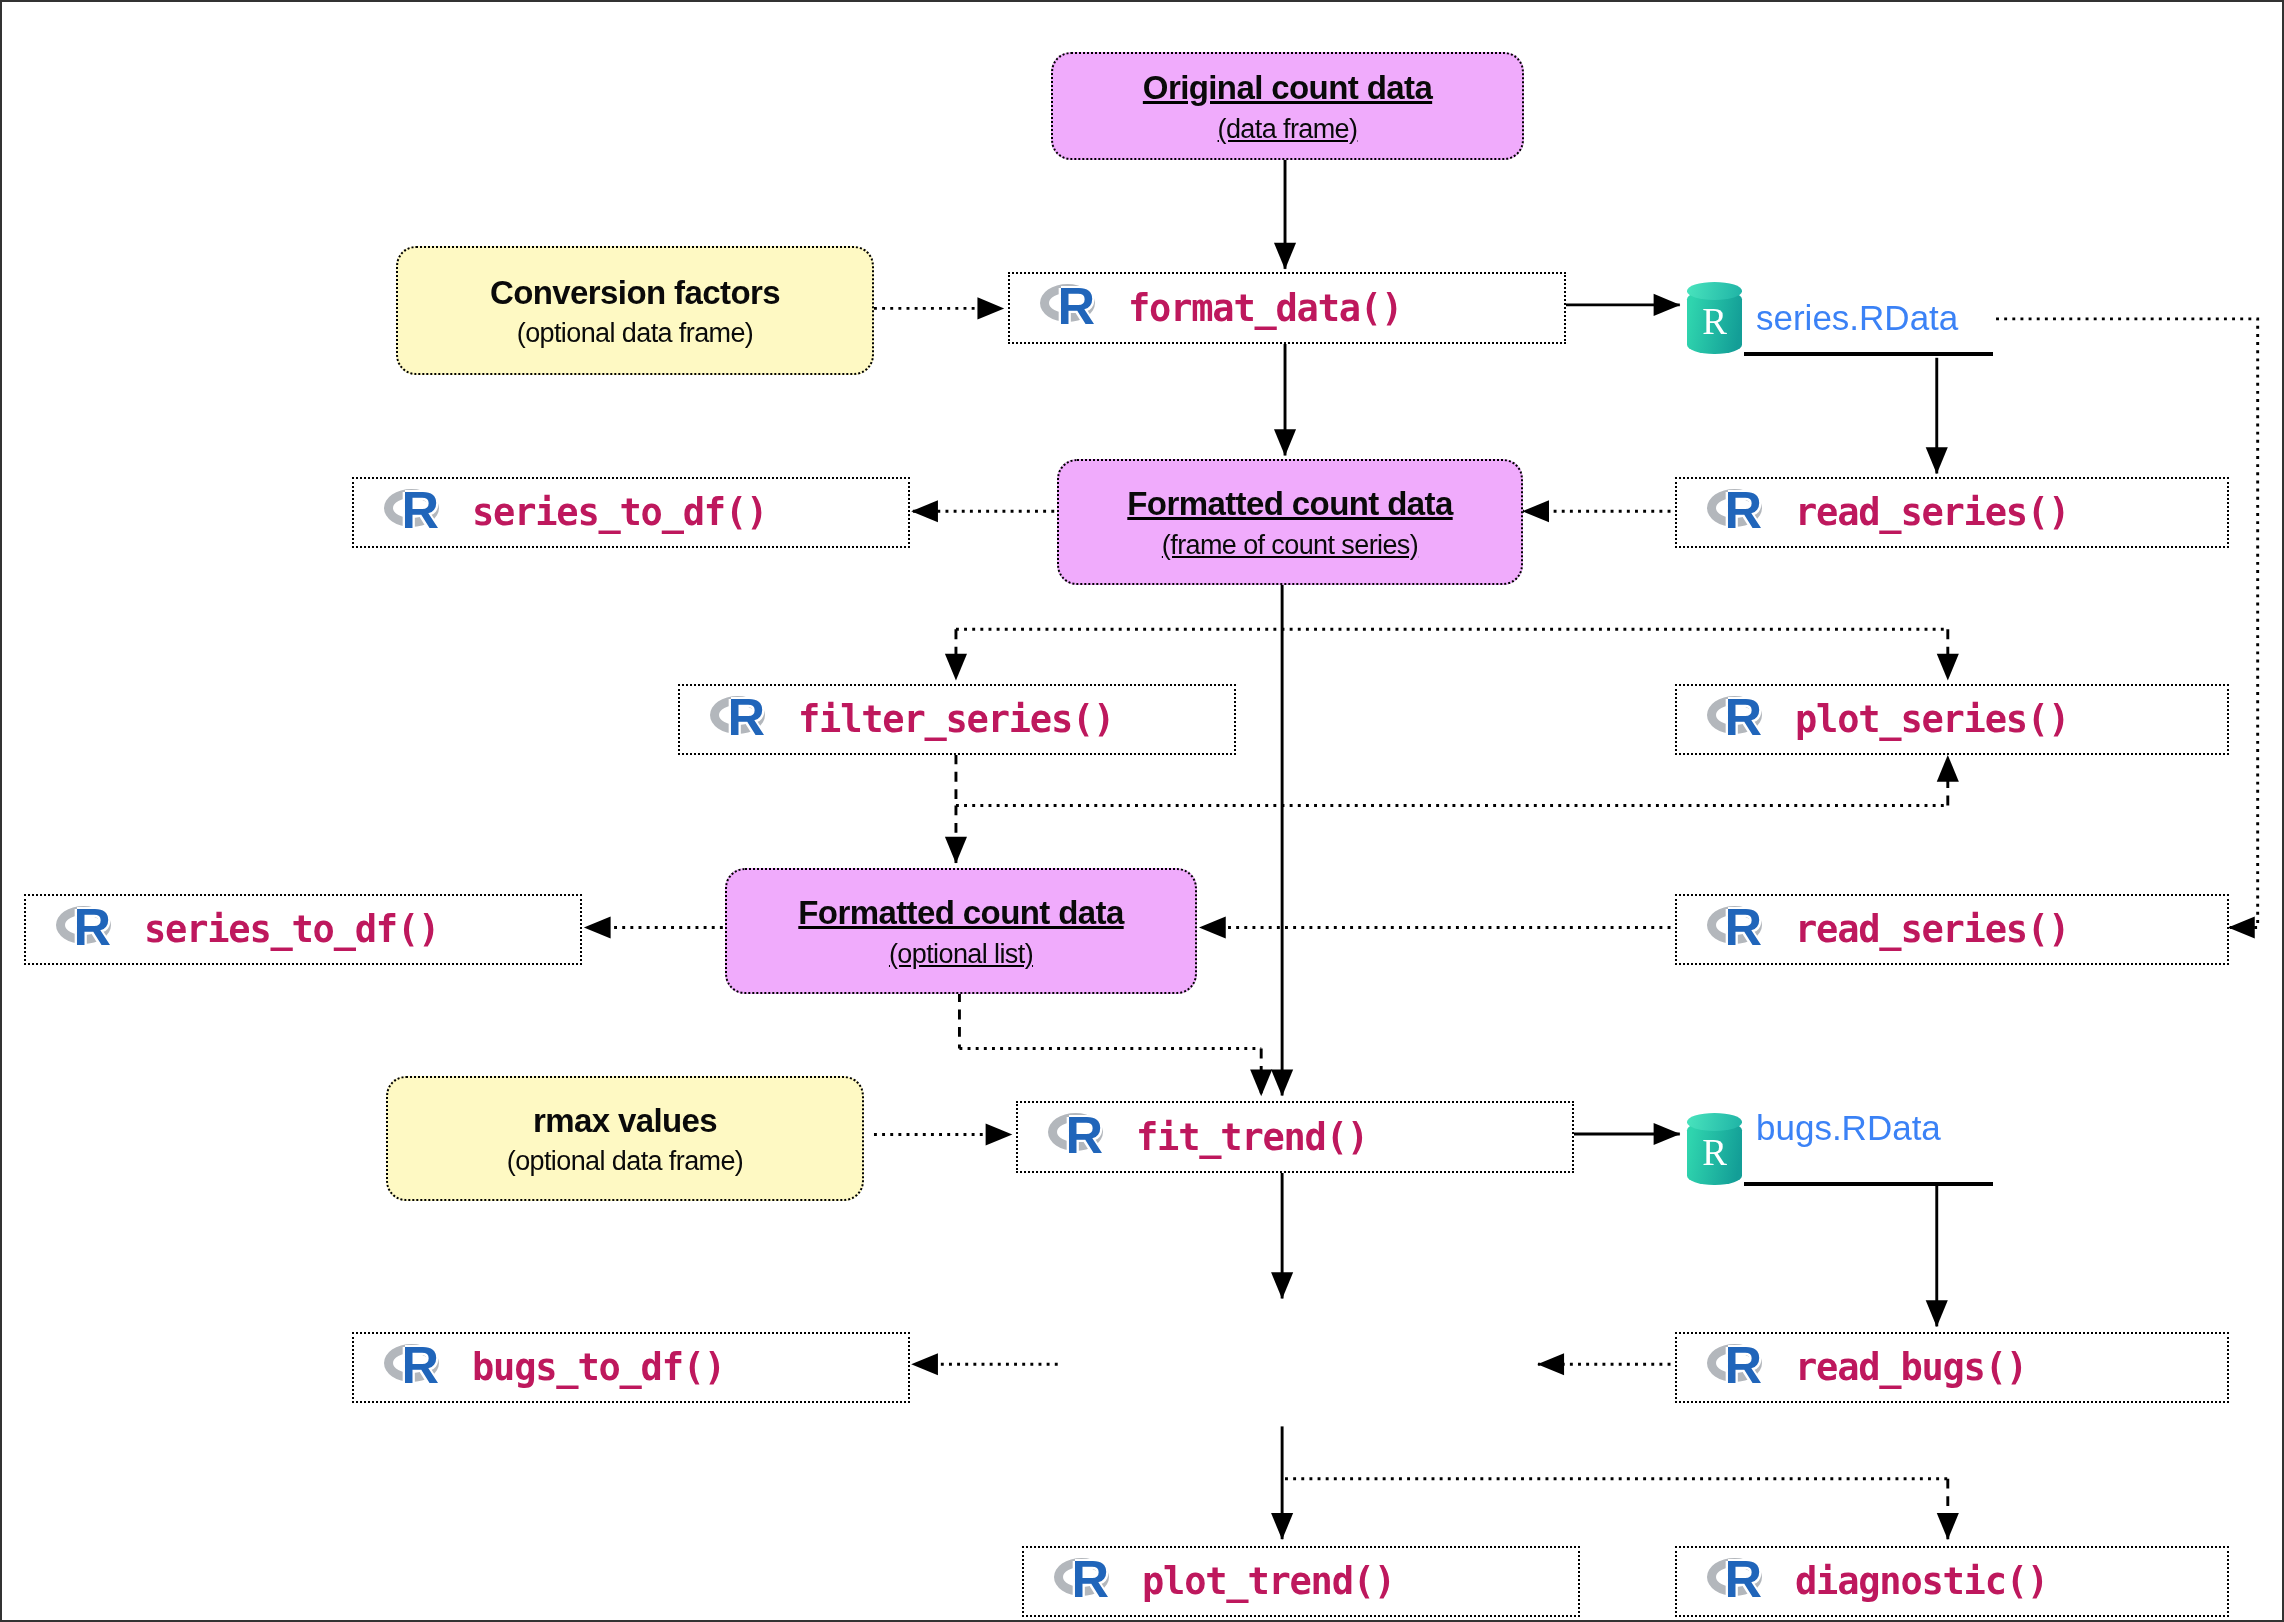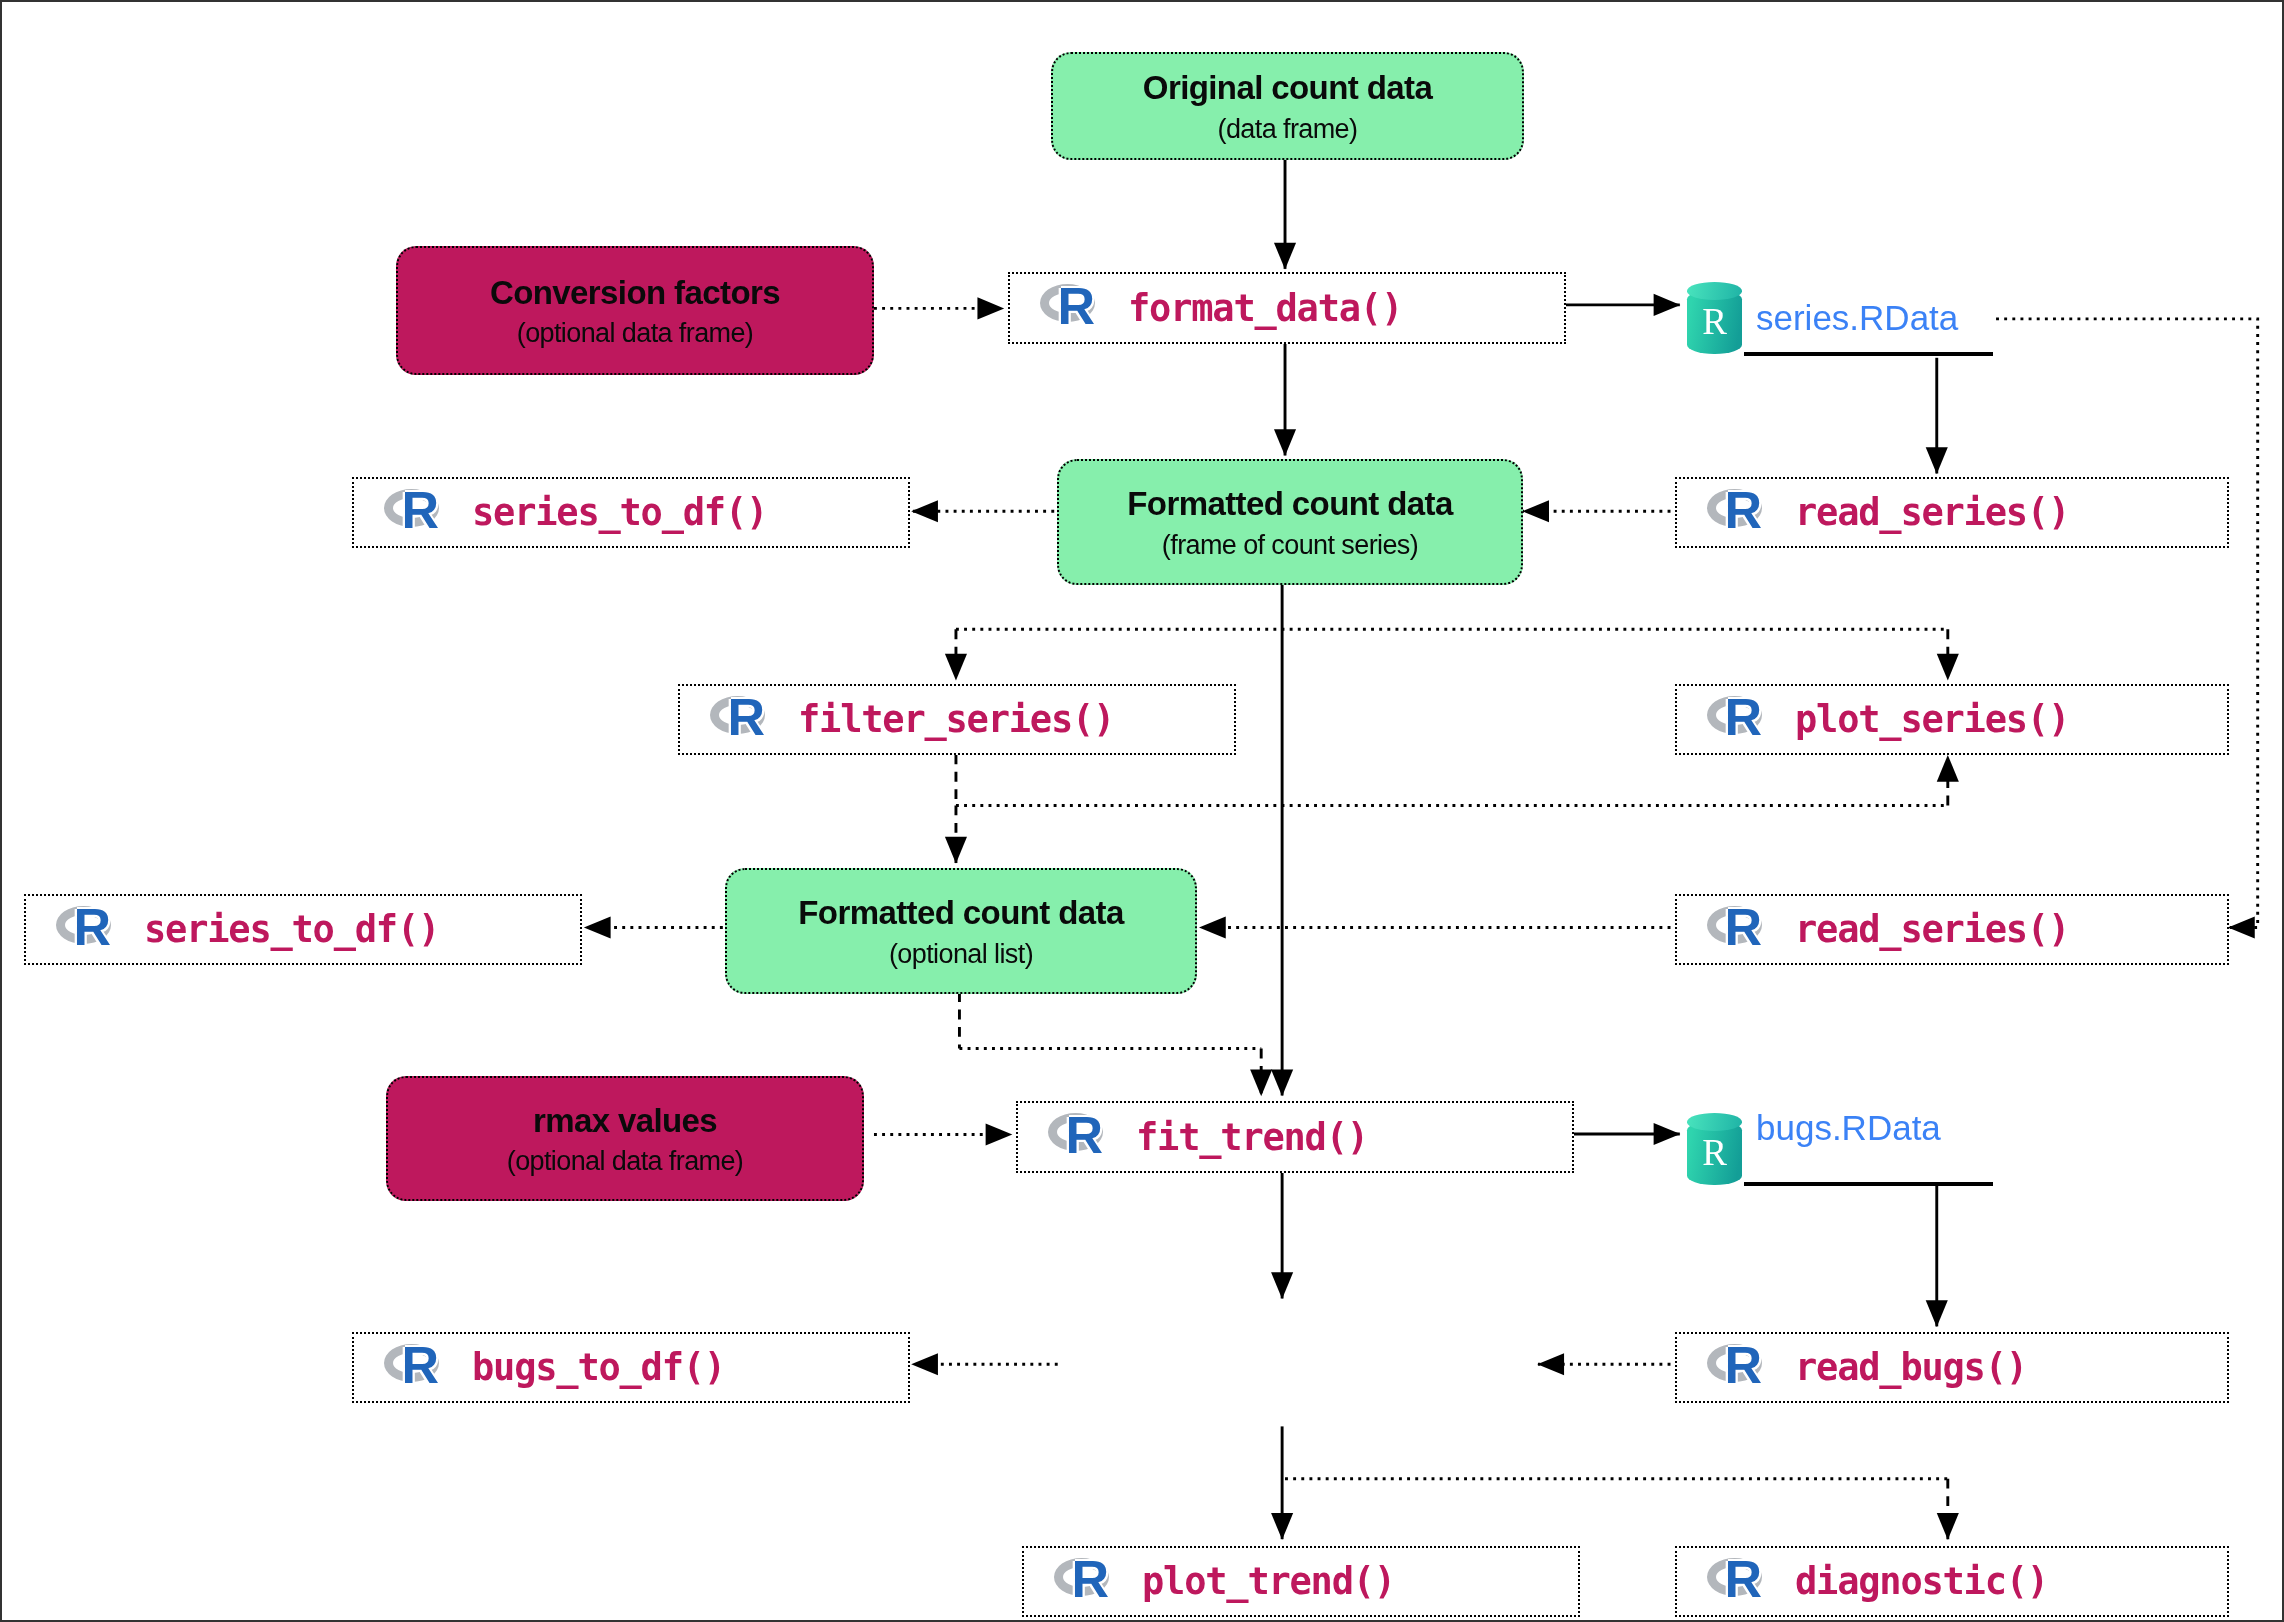--- a/index.html
+++ b/index.html
@@ -15,22 +15,22 @@
   #edges{position:absolute;left:0;top:0;width:100%;height:100%;pointer-events:none;}
 
   
   .databox,.optbox{
     position:absolute;
     border:2.9px dotted #000;
     border-radius:20px;
     display:flex;flex-direction:column;justify-content:center;align-items:center;
     text-align:center;box-sizing:border-box;
   }
-  .databox{background:#86efac;}
-  .optbox{background:#be185d;}
+  .databox{background:#f0abfc;text-decoration:underline;}
+  .optbox{background:#fef9c3;}
   .t1{font-weight:bold;font-size:33px;color:#0a0a0a;line-height:1.4;letter-spacing:-0.6px;}
   .t2{font-weight:normal;font-size:27px;color:#0a0a0a;line-height:1.3;letter-spacing:-0.6px;}
 
   .fnbox{
     position:absolute;
     background:#ffffff;
     border:2.9px dotted #000;
     display:flex;align-items:center;
     padding-left:30px;gap:26px;
     box-sizing:border-box;

